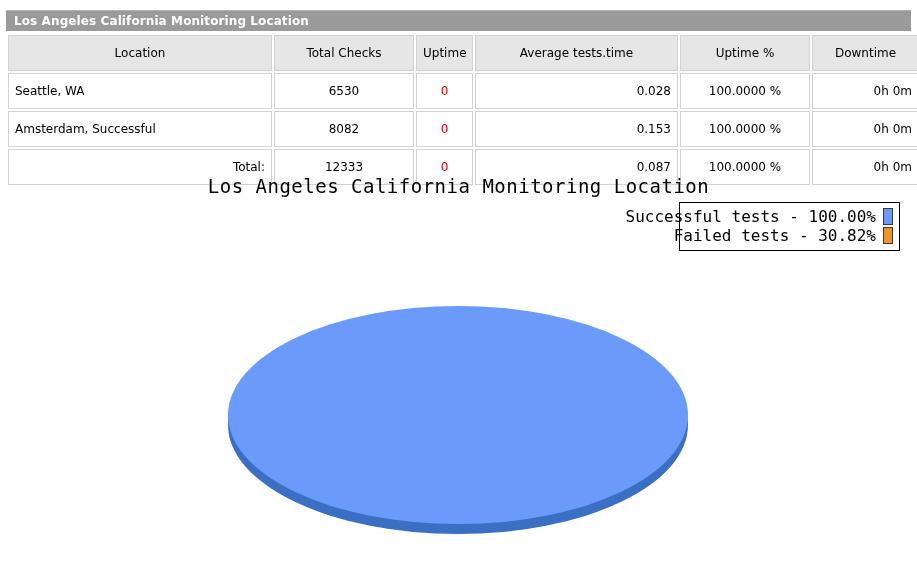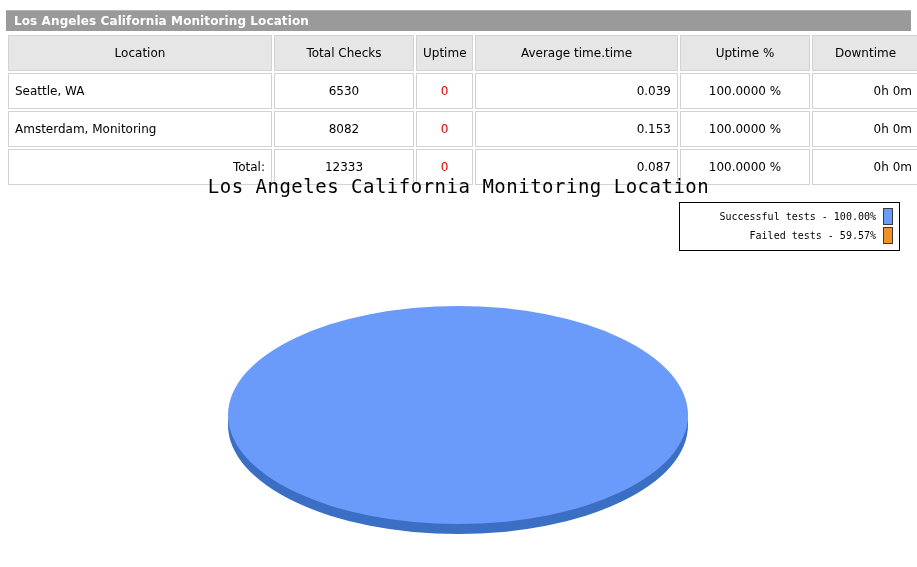--- a/index.html
+++ b/index.html
@@ -117,21 +117,21 @@
     box-sizing: border-box;
   }
   .legend-row {
     display: flex;
     align-items: center;
     justify-content: flex-end;
     height: 19px;
   }
   .legend-label {
     font-family: "DejaVu Sans Mono", "Liberation Mono", monospace;
-    font-size: 10px;
+    font-size: 16px;
     color: #000000;
     white-space: nowrap;
     text-align: right;
   }
   .legend-swatch {
     width: 10px;
     height: 17px;
     margin-left: 7px;
     border: 1px solid #3a3a3a;
     box-sizing: border-box;
@@ -179,36 +179,36 @@
     <col class="w-fails">
     <col class="w-resp">
     <col class="w-uptime">
     <col class="w-downtime">
   </colgroup>
   <thead>
     <tr>
       <th>Location</th>
       <th>Total Checks</th>
       <th>Uptime</th>
-      <th>Average time.time</th>
+      <th>Average tests.time</th>
       <th>Uptime %</th>
       <th>Downtime</th>
     </tr>
   </thead>
   <tbody>
     <tr>
       <td class="c-location">Seattle, WA</td>
       <td class="c-num">6530</td>
       <td class="c-fails">0</td>
-      <td class="c-resp">0.039</td>
+      <td class="c-resp">0.028</td>
       <td class="c-uptime">100.0000 %</td>
       <td class="c-downtime">0h 0m</td>
     </tr>
     <tr>
-      <td class="c-location">Amsterdam, Monitoring</td>
+      <td class="c-location">Amsterdam, Successful</td>
       <td class="c-num">8082</td>
       <td class="c-fails">0</td>
       <td class="c-resp">0.153</td>
       <td class="c-uptime">100.0000 %</td>
       <td class="c-downtime">0h 0m</td>
     </tr>
     <tr class="total-row">
       <td class="c-location">Total:</td>
       <td class="c-num">12333</td>
       <td class="c-fails">0</td>
@@ -222,21 +222,21 @@
 <div id="chart-area">
 
   <div id="chart-title">Los Angeles California Monitoring Location</div>
 
   <div id="chart-legend">
     <div class="legend-row">
       <span class="legend-label">Successful tests - 100.00%</span>
       <span class="legend-swatch" style="background:#6b9bfa;"></span>
     </div>
     <div class="legend-row">
-      <span class="legend-label">Failed tests - 59.57%</span>
+      <span class="legend-label">Failed tests - 30.82%</span>
       <span class="legend-swatch" style="background:#f0922b;"></span>
     </div>
   </div>
 
   <div id="pie-wrap">
     <div id="pie-side"></div>
     <div id="pie-top"></div>
   </div>
 
 </div>

